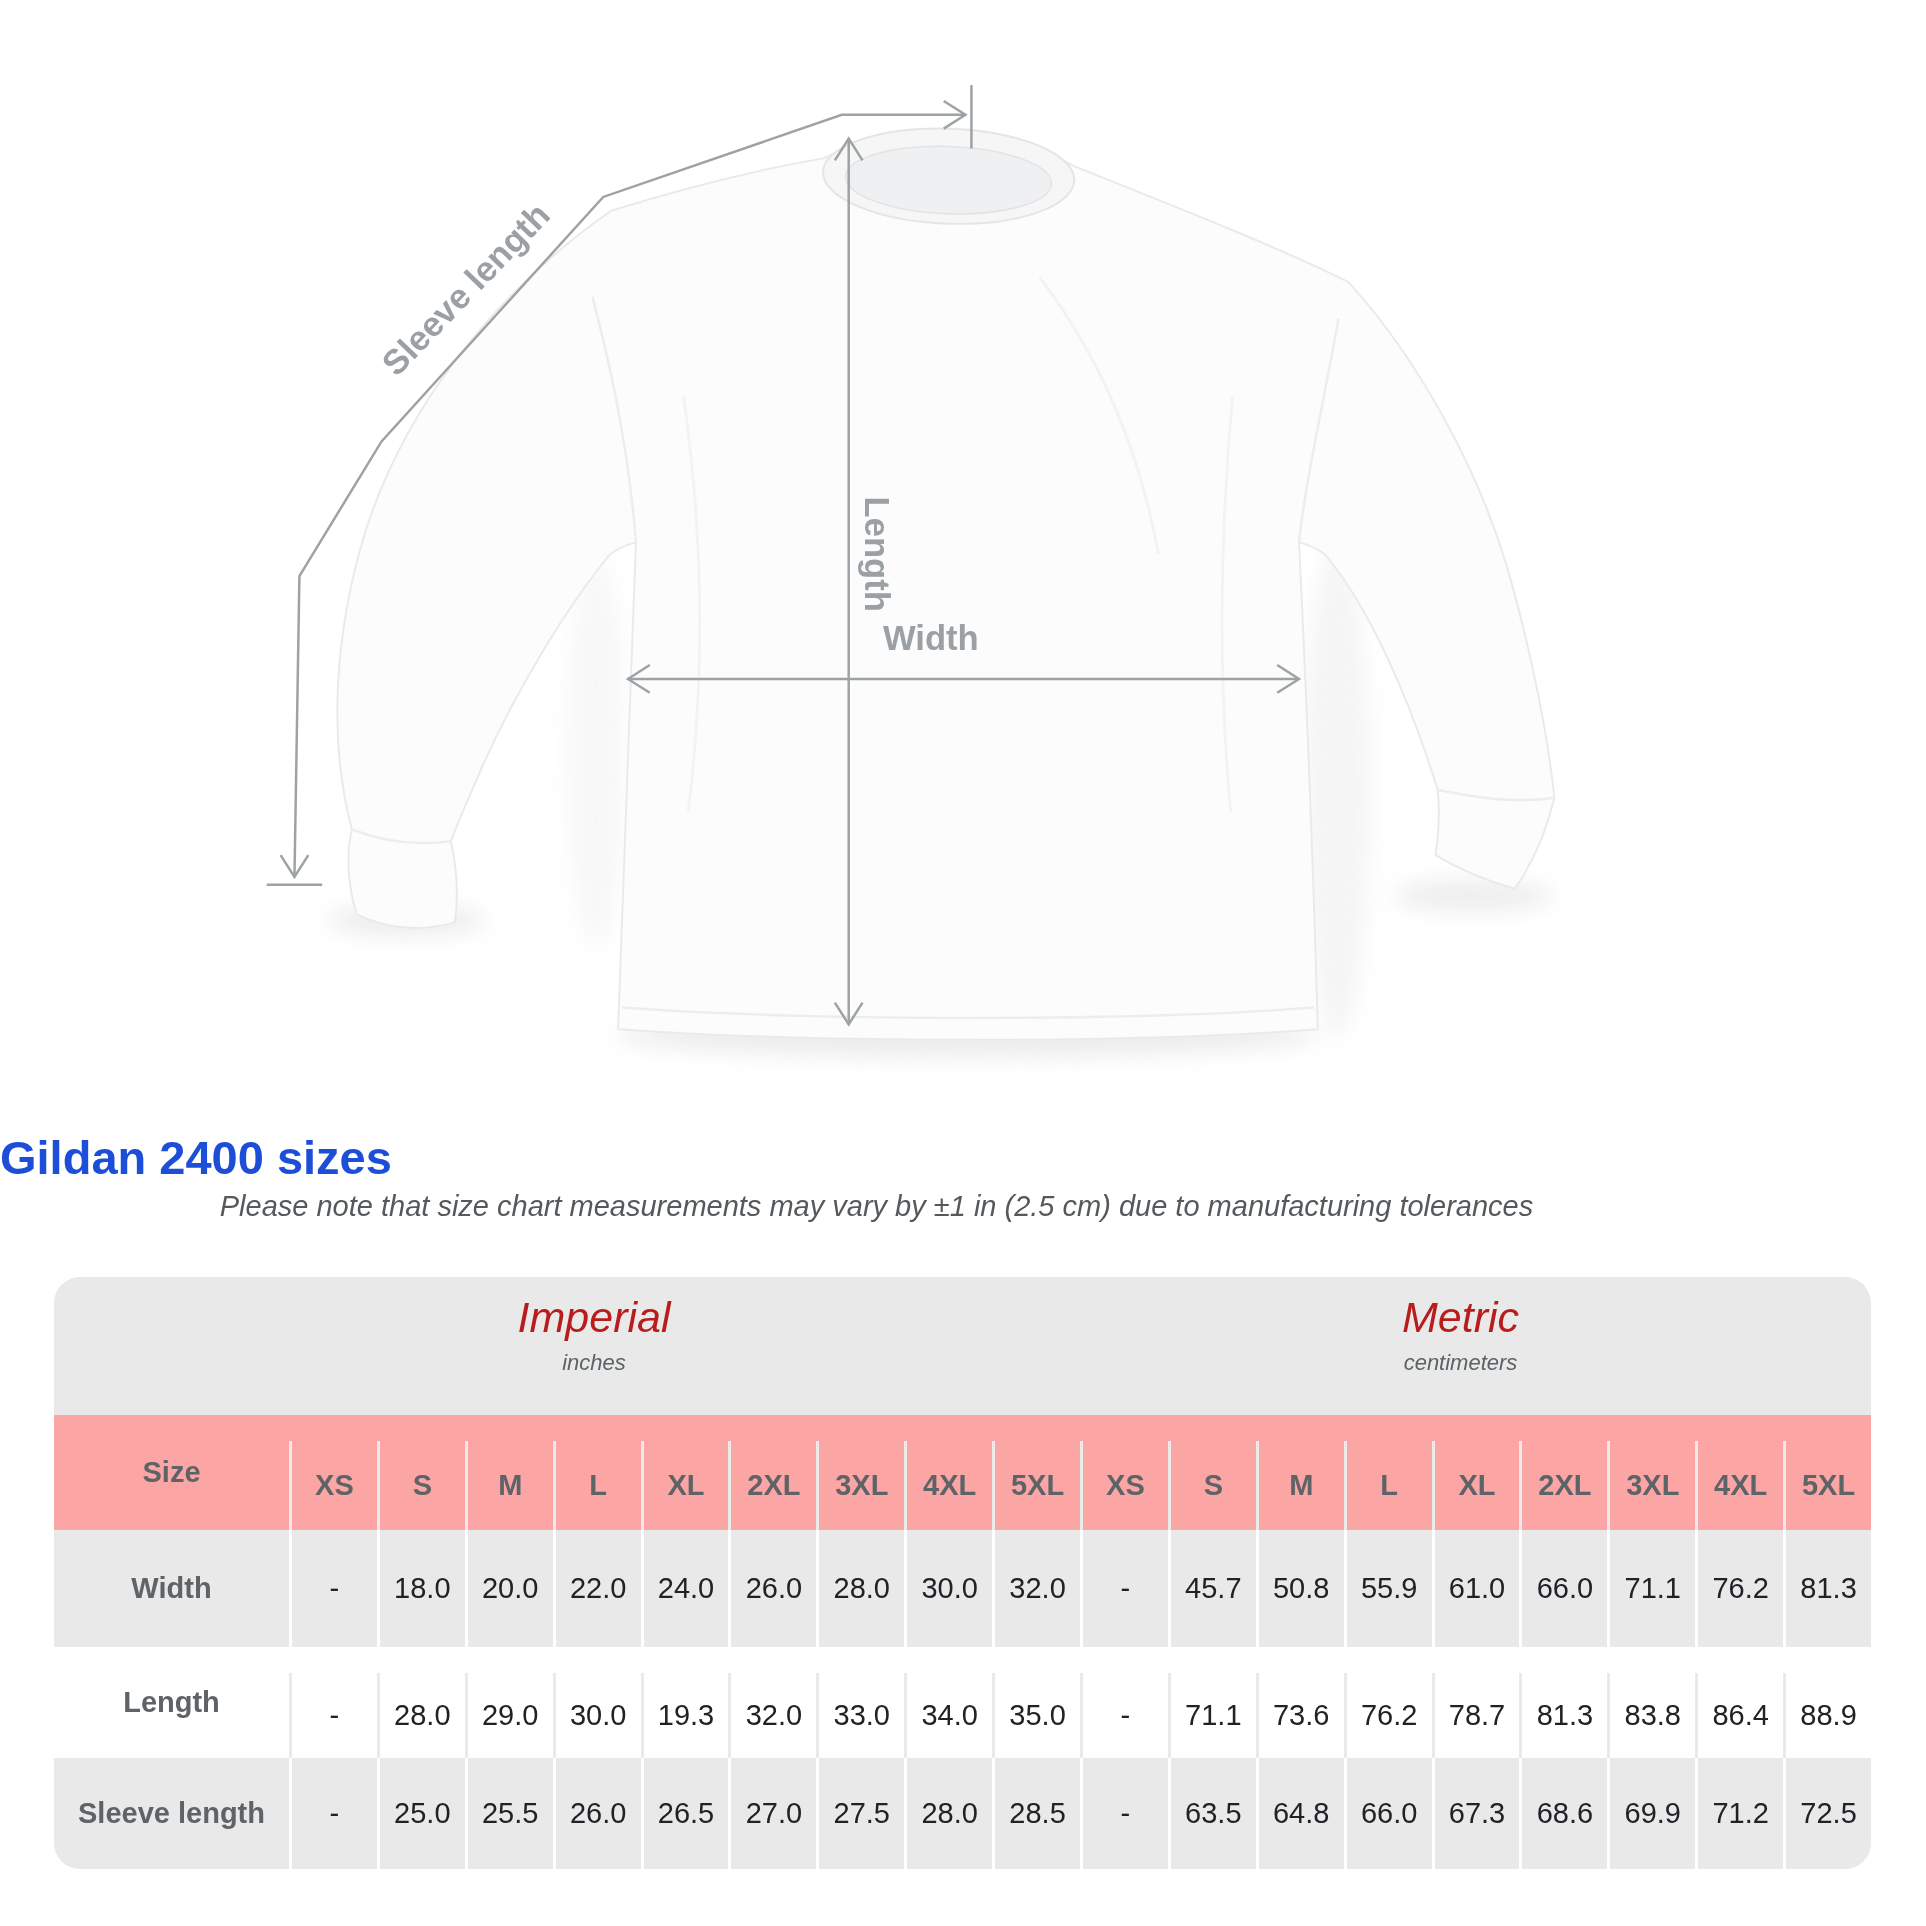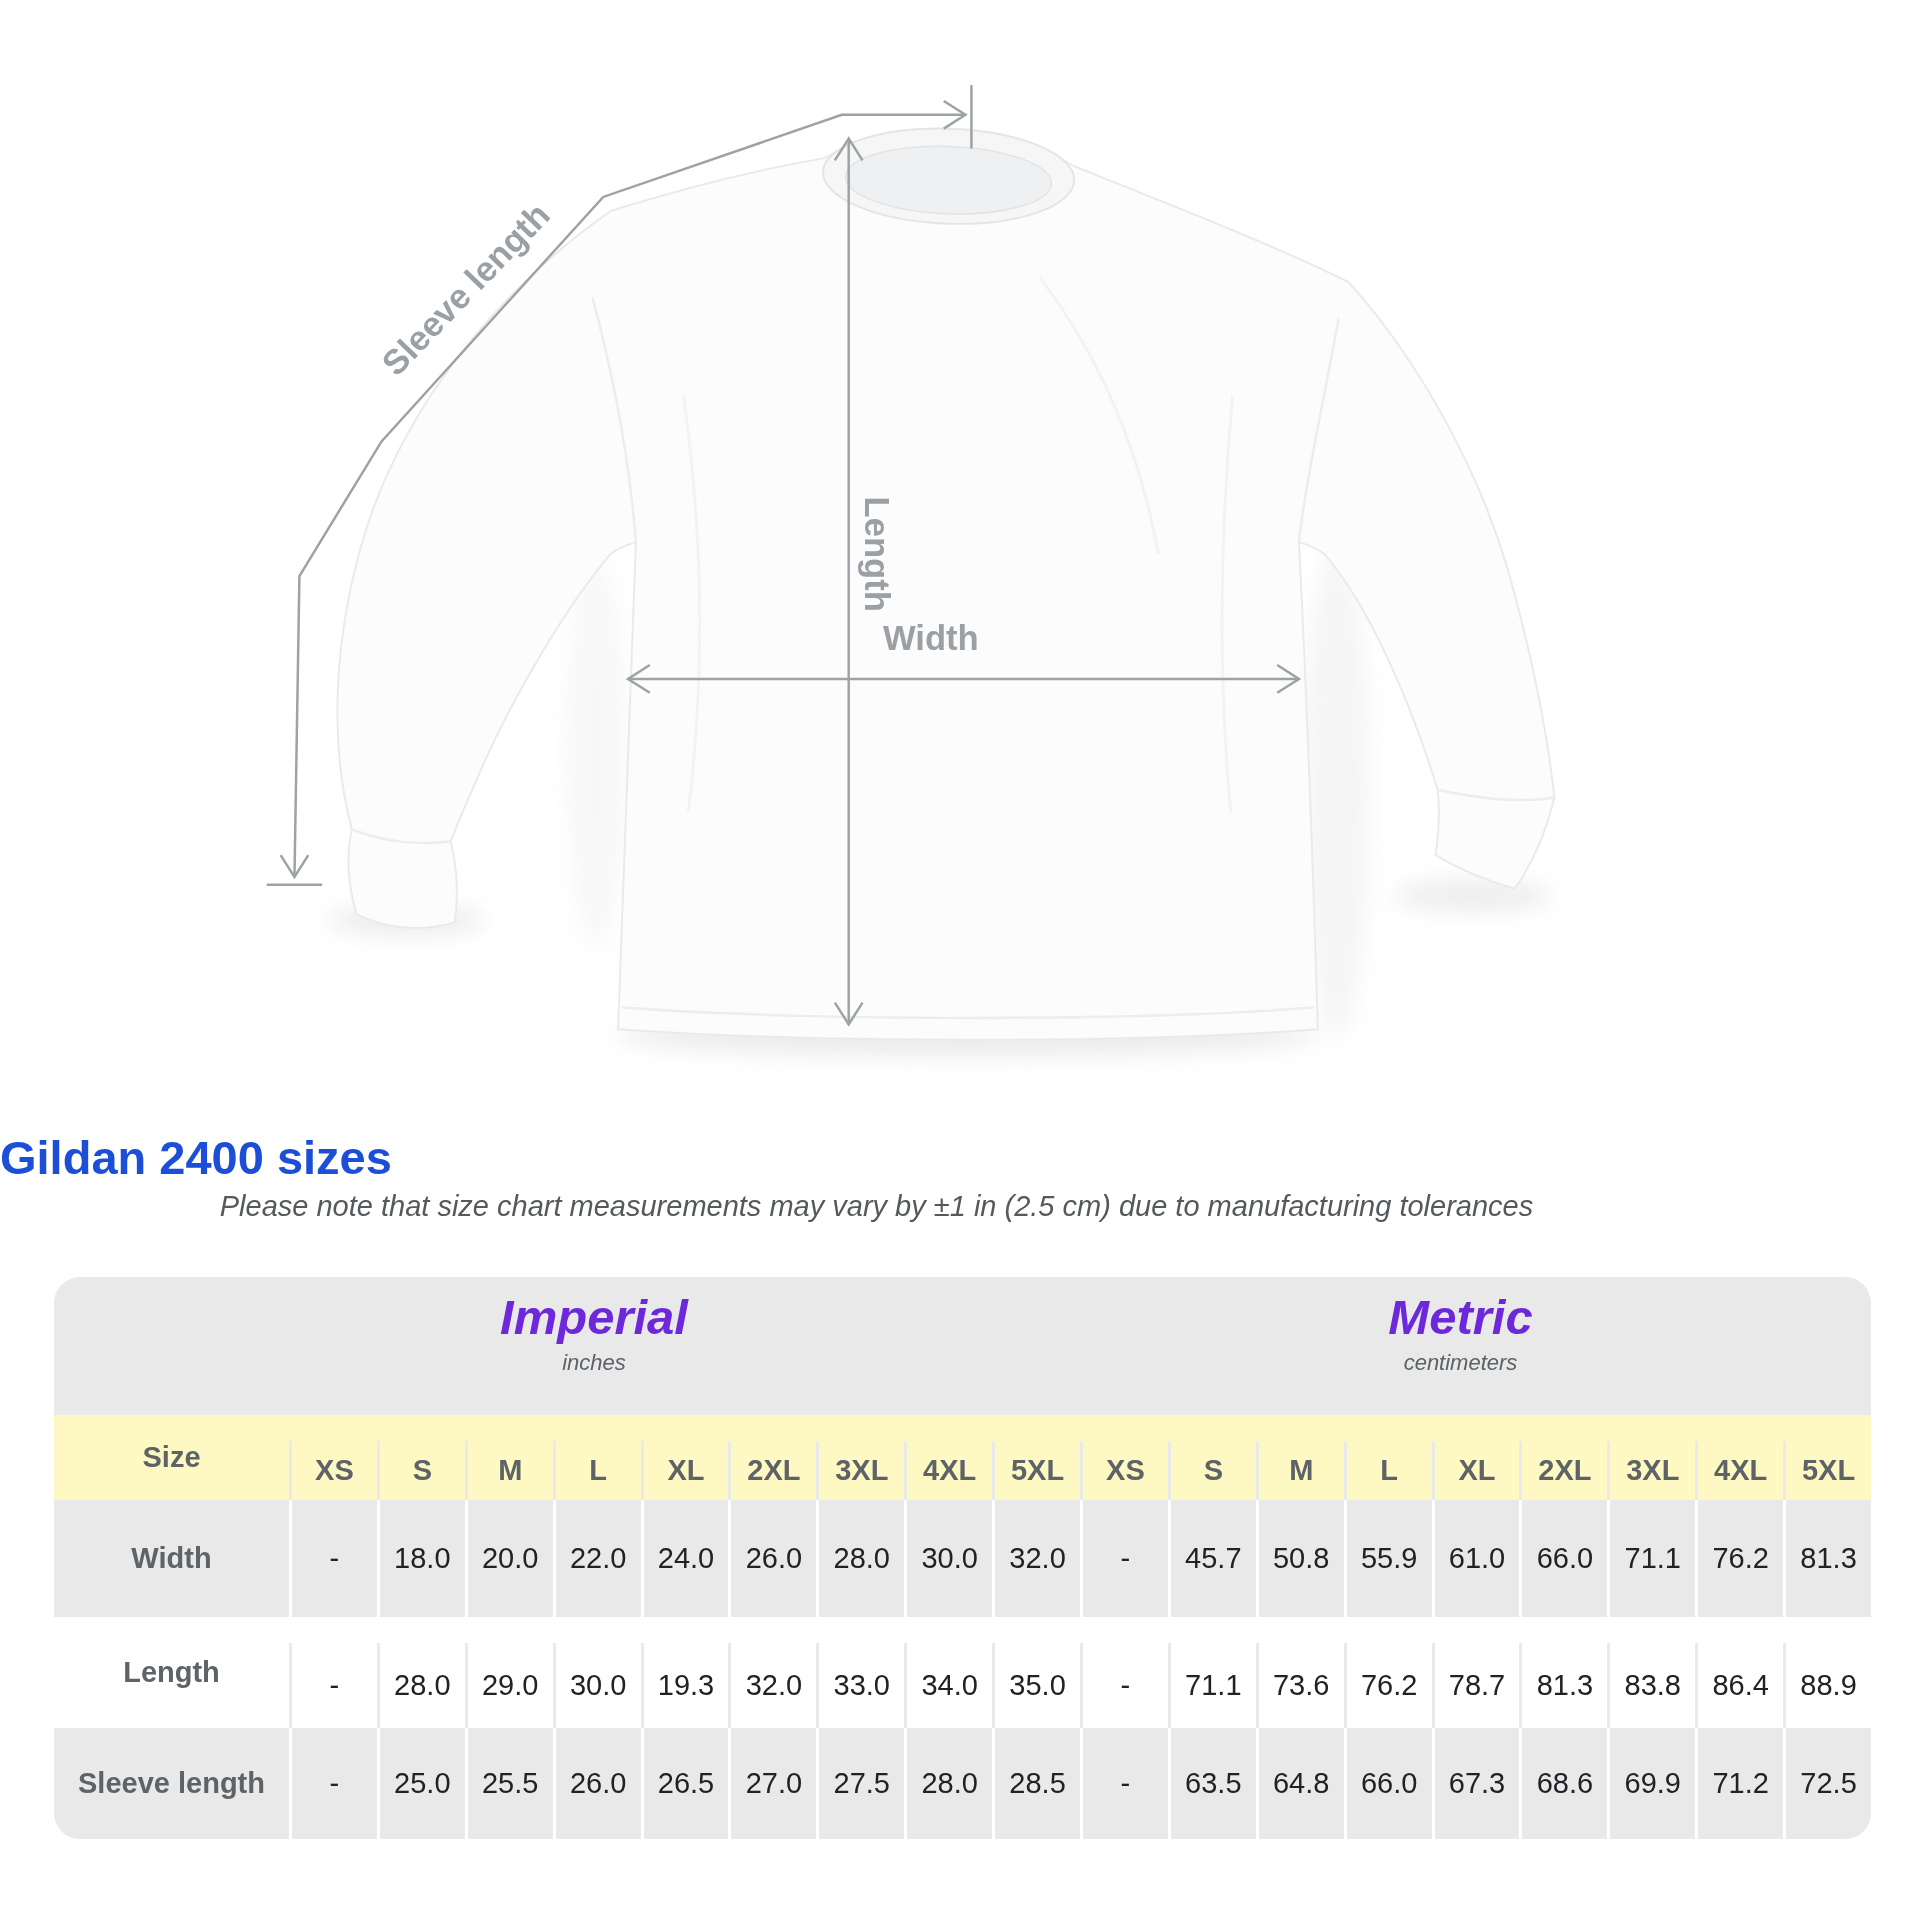--- a/index.html
+++ b/index.html
@@ -13,27 +13,27 @@
   .page-title{position:absolute;top:1129px;left:0;width:1927px;text-align:left;
               font-size:47px;font-weight:bold;color:#1d4ed8;line-height:57px;}
   .page-subtitle{position:absolute;top:1186px;left:0;width:1753px;text-align:center;
               font-size:29px;font-style:italic;color:#55595c;line-height:40px;}
 
   
   .size-table{position:absolute;top:1277px;left:54px;width:1817px;
               border-radius:26px;overflow:hidden;}
   .unit-row{display:grid;grid-template-columns:1026px 791px;height:138px;background:#e9e9ea;}
   .unit-cell{display:flex;flex-direction:column;align-items:center;padding-top:16px;}
-  .unit-label{font-size:49px;font-weight:bold;font-style:italic;color:#6d28d9;line-height:48px;}
+  .unit-label{font-size:43px;font-weight:normal;font-style:italic;color:#b91c1c;line-height:48px;}
   .unit-sub{font-size:22px;font-style:italic;color:#5c6366;line-height:36px;margin-top:4px;}
   .nudge-right{transform:translateX(27px);}
   .nudge-left{transform:translateX(-15px);}
 
   .grid-row{display:grid;grid-template-columns:235px repeat(18,1fr);}
-  .header-row{height:85px;background:#fef9c3;}
+  .header-row{height:115px;background:#fca5a5;}
   .cell{display:flex;align-items:center;justify-content:center;
         font-size:29px;color:#202225;}
   .header-row .cell,.label-cell{font-weight:bold;color:#5d6366;}
   .data-row{height:111px;}
   .data-row.gray{background:#e9e9ea;}
   .data-row.white{background:#ffffff;}
   #table-body .data-row:first-child{height:117px;}
   .sep-light{border-left:3px solid #eaeaeb;margin-top:26px;}
   .sep-white{border-left:3px solid #ffffff;}
 </style>

